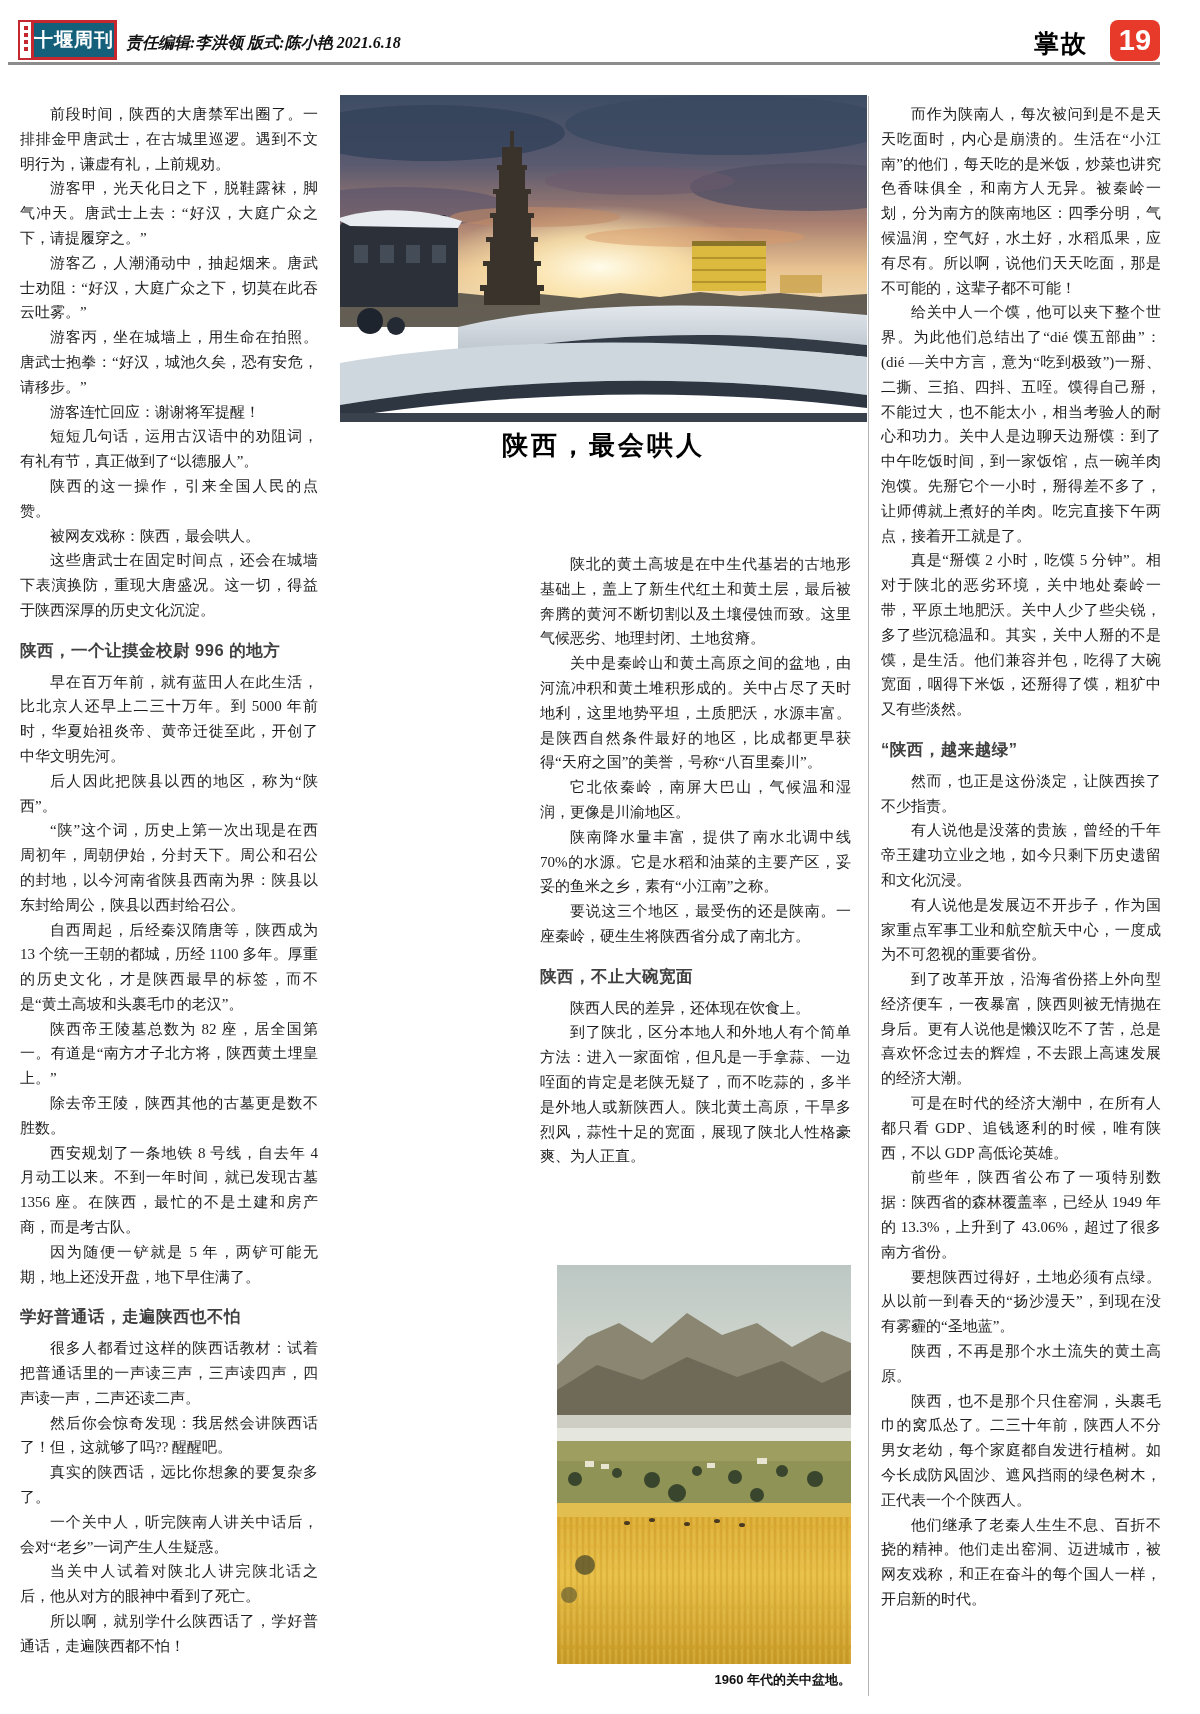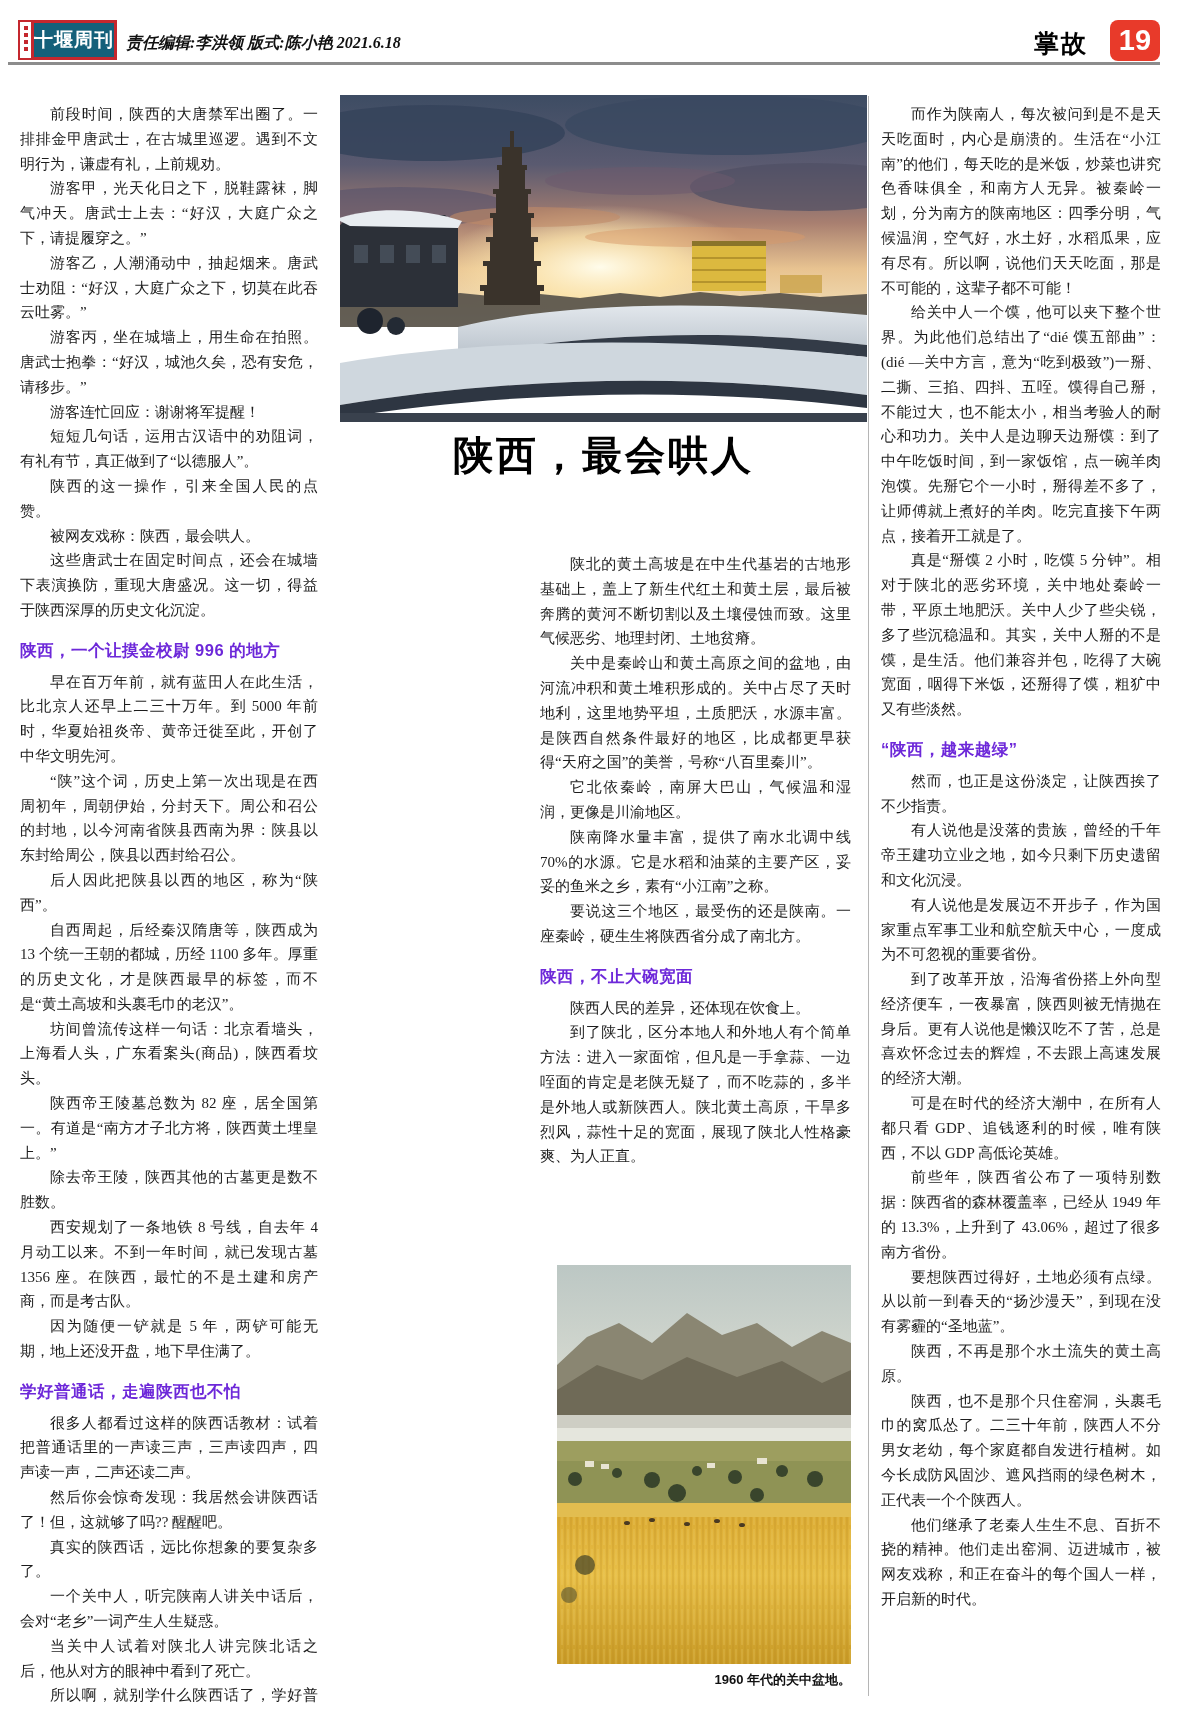--- a/index.html
+++ b/index.html
@@ -20,27 +20,27 @@
               display:flex;align-items:center;justify-content:center;}
   .hrule{position:absolute;left:8px;top:62px;width:1152px;height:3px;background:#8c8c8c;}
 
   
   .col{position:absolute;font-size:15px;line-height:24.8px;text-align:justify;overflow:hidden;}
   .left-col{left:20px;top:102px;width:298px;height:1608px;}
   .mid-col{left:540px;top:552px;width:311px;height:690px;}
   .right-col{left:881px;top:102px;width:280px;height:1608px;}
   .para{margin:0;text-indent:2em;}
   .sec-h{font-family:"Liberation Sans","DejaVu Sans",sans-serif;font-size:16.5px;font-weight:700;
-         margin:15px 0 7px;text-indent:0;text-align:left;color:#6d28d9;letter-spacing:0.5px;}
+         margin:15px 0 7px;text-indent:0;text-align:left;color:#404040;letter-spacing:0.5px;}
 
   .vdivider{position:absolute;left:868px;top:96px;width:1px;height:1600px;background:#b5b5b5;}
 
   
   .title{position:absolute;left:340px;top:428px;width:527px;text-align:center;
-         font-size:40px;font-weight:700;letter-spacing:3px;color:#000;}
+         font-size:26px;font-weight:700;letter-spacing:3px;color:#000;}
   .byline{position:absolute;left:340px;top:480px;width:527px;text-align:center;font-size:15px;color:#222;}
 
   
   .photo{position:absolute;overflow:hidden;}
   .photo svg{display:block;width:100%;height:100%;}
   .top-photo{left:340px;top:95px;width:527px;height:327px;}
   .bottom-photo{left:557px;top:1265px;width:294px;height:399px;}
   .caption{position:absolute;left:557px;top:1671px;width:294px;text-align:right;
            font-family:"Liberation Sans","DejaVu Sans",sans-serif;font-size:13px;font-weight:700;color:#111;}
 </style>
@@ -139,24 +139,23 @@
       <p class="para">游客甲，光天化日之下，脱鞋露袜，脚气冲天。唐武士上去：“好汉，大庭广众之下，请提履穿之。”</p>
       <p class="para">游客乙，人潮涌动中，抽起烟来。唐武士劝阻：“好汉，大庭广众之下，切莫在此吞云吐雾。”</p>
       <p class="para">游客丙，坐在城墙上，用生命在拍照。唐武士抱拳：“好汉，城池久矣，恐有安危，请移步。”</p>
       <p class="para">游客连忙回应：谢谢将军提醒！</p>
       <p class="para">短短几句话，运用古汉语中的劝阻词，有礼有节，真正做到了“以德服人”。</p>
       <p class="para">陕西的这一操作，引来全国人民的点赞。</p>
       <p class="para">被网友戏称：陕西，最会哄人。</p>
       <p class="para">这些唐武士在固定时间点，还会在城墙下表演换防，重现大唐盛况。这一切，得益于陕西深厚的历史文化沉淀。</p>
       <h3 class="sec-h">陕西，一个让摸金校尉 996 的地方</h3>
       <p class="para">早在百万年前，就有蓝田人在此生活，比北京人还早上二三十万年。到 5000 年前时，华夏始祖炎帝、黄帝迁徙至此，开创了中华文明先河。</p>
+      <p class="para">后人因此把陕县以西的地区，称为“陕西”。</p>
       <p class="para">“陕”这个词，历史上第一次出现是在西周初年，周朝伊始，分封天下。周公和召公的封地，以今河南省陕县西南为界：陕县以东封给周公，陕县以西封给召公。</p>
-      <p class="para">后人因此把陕县以西的地区，称为“陕西”。</p>
       <p class="para">自西周起，后经秦汉隋唐等，陕西成为 13 个统一王朝的都城，历经 1100 多年。厚重的历史文化，才是陕西最早的标签，而不是“黄土高坡和头裹毛巾的老汉”。</p>
-      <p class="para">坊间曾流传这样一句话：北京看墙头，上海看人头，广东看案头(商品)，陕西看坟头。</p>
       <p class="para">陕西帝王陵墓总数为 82 座，居全国第一。有道是“南方才子北方将，陕西黄土埋皇上。”</p>
       <p class="para">除去帝王陵，陕西其他的古墓更是数不胜数。</p>
       <p class="para">西安规划了一条地铁 8 号线，自去年 4 月动工以来。不到一年时间，就已发现古墓 1356 座。在陕西，最忙的不是土建和房产商，而是考古队。</p>
       <p class="para">因为随便一铲就是 5 年，两铲可能无期，地上还没开盘，地下早住满了。</p>
       <h3 class="sec-h">学好普通话，走遍陕西也不怕</h3>
       <p class="para">很多人都看过这样的陕西话教材：试着把普通话里的一声读三声，三声读四声，四声读一声，二声还读二声。</p>
       <p class="para">然后你会惊奇发现：我居然会讲陕西话了！但，这就够了吗?? 醒醒吧。</p>
       <p class="para">真实的陕西话，远比你想象的要复杂多了。</p>
       <p class="para">一个关中人，听完陕南人讲关中话后，会对“老乡”一词产生人生疑惑。</p>
       <p class="para">当关中人试着对陕北人讲完陕北话之后，他从对方的眼神中看到了死亡。</p>

